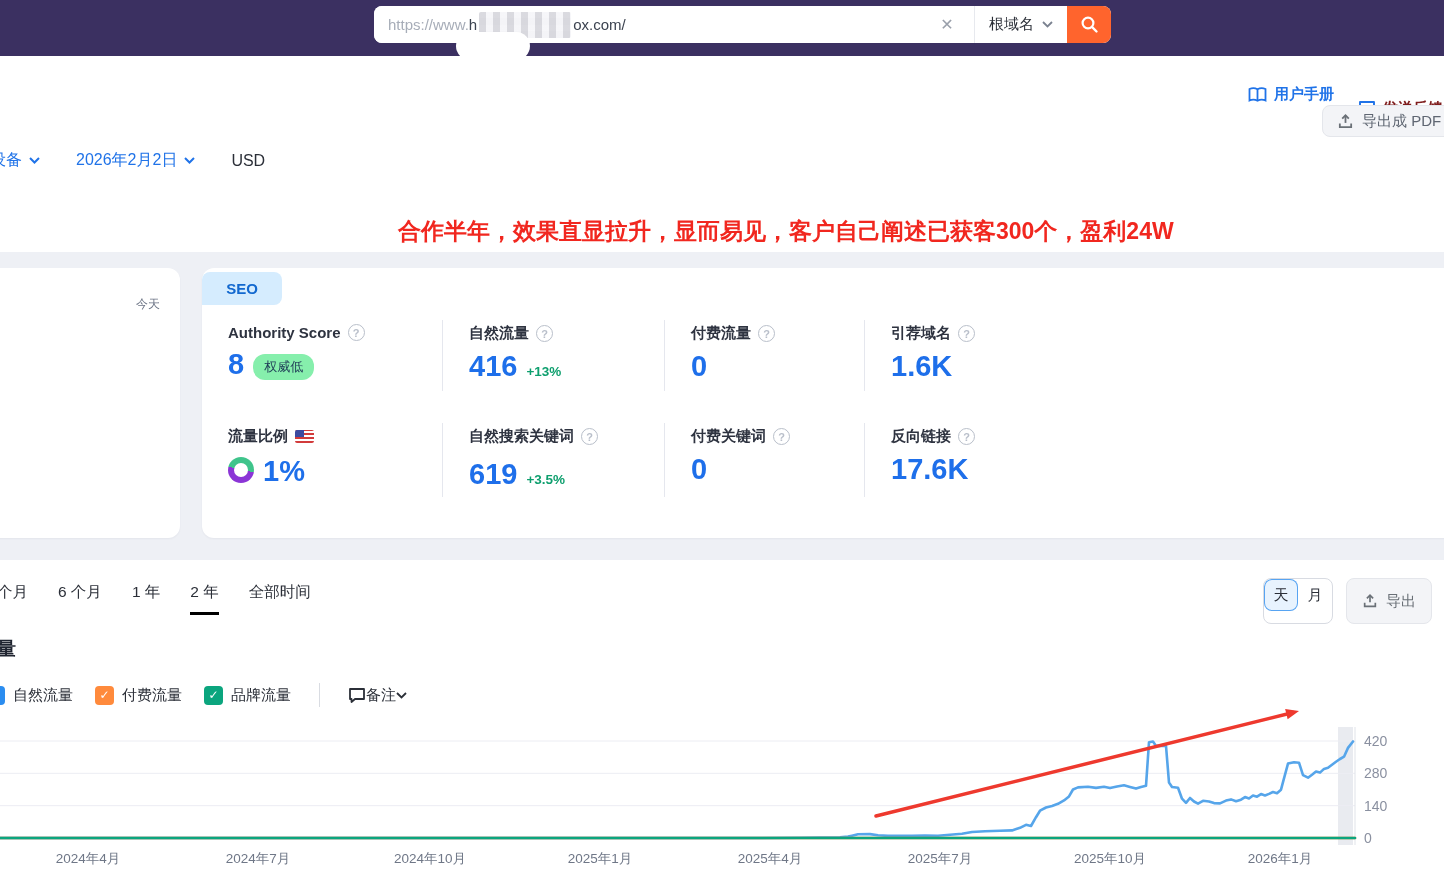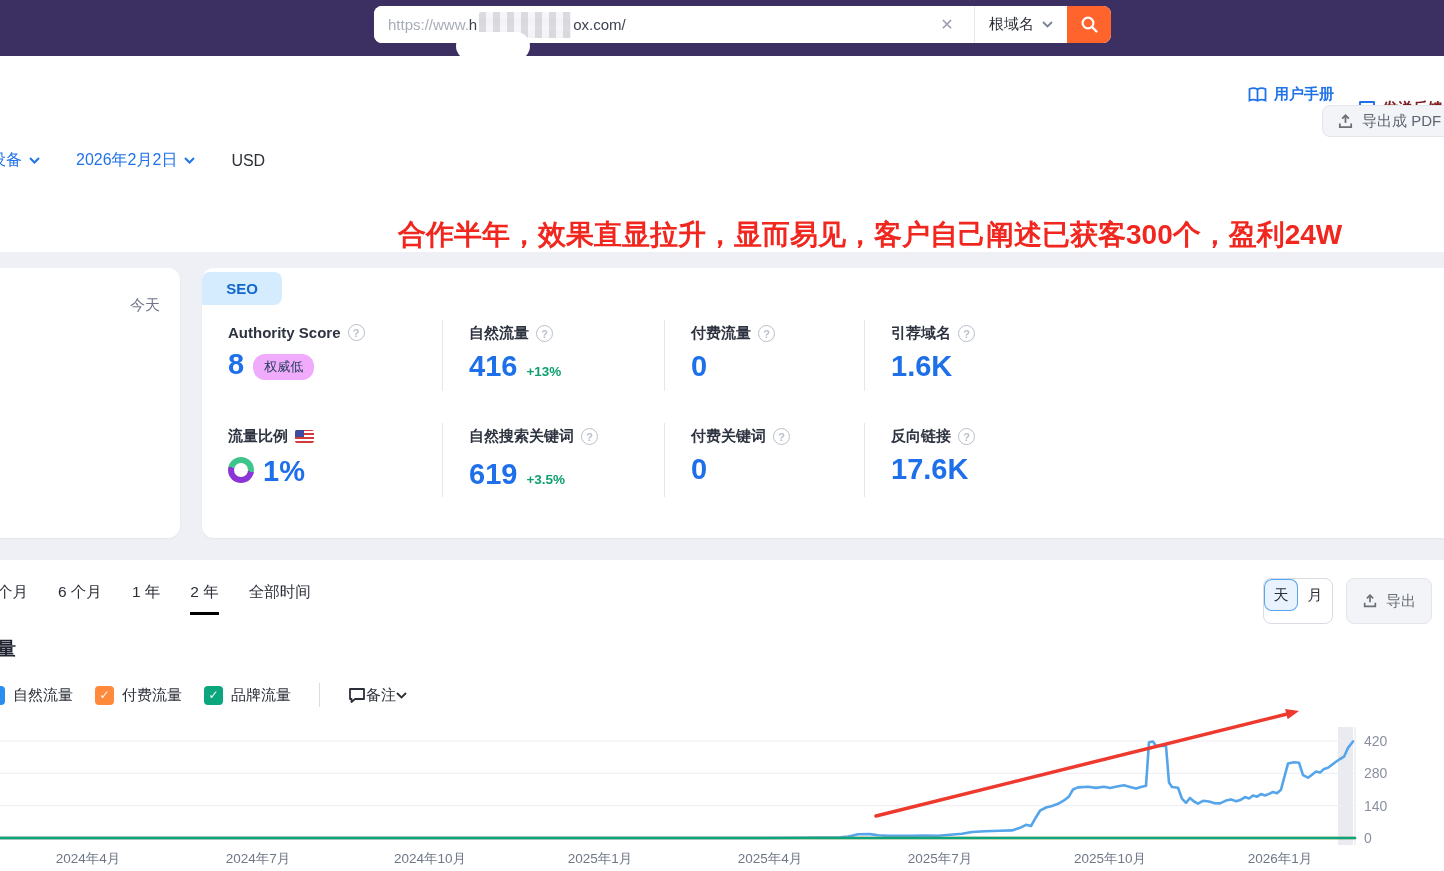--- a/index.html
+++ b/index.html
@@ -28,39 +28,39 @@
   .toplinks { position:absolute; top:71px; left:1248px; display:flex; gap:24px; z-index:5; white-space:nowrap; }
   .toplink { display:flex; align-items:center; gap:7px; font-size:15px; font-weight:700; cursor:pointer; }
   .pdfbtn { position:absolute; top:105px; left:1322px; height:32px; display:flex; align-items:center; gap:8px; background:#f3f4f7; border:1px solid #e4e6eb; border-radius:8px; padding:0 14px; font-size:15px; color:#5f6672; cursor:pointer; white-space:nowrap; z-index:5; }
 
   
   .filters { position:absolute; top:150px; left:0; display:flex; align-items:center; gap:36px; margin-left:-10px; z-index:5; }
   .filter { display:flex; align-items:center; gap:7px; font-size:16px; cursor:pointer; }
   .filter.plain { cursor:default; color:#2b2f38; }
 
   
-  .red-note { position:absolute; left:398px; top:216px; font-size:28px; font-weight:700; white-space:nowrap; z-index:5; }
+  .red-note { position:absolute; left:398px; top:216px; font-size:23px; font-weight:700; white-space:nowrap; z-index:5; }
 
   
   .graywrap { position:absolute; left:0; top:252px; width:1444px; height:308px; background:#eef0f5; }
   .card { position:absolute; background:#fff; border-radius:12px; box-shadow:0 1px 2px rgba(30,40,70,.05); }
   .side-card { left:-30px; top:16px; width:210px; height:270px; }
-  .today { position:absolute; right:20px; top:28px; font-size:15px; color:#6e7687; }
+  .today { position:absolute; right:20px; top:28px; font-size:12px; color:#6e7687; }
   .main-card { left:202px; top:16px; width:1270px; height:270px; }
   .seo-tab { position:absolute; left:0; top:4px; width:80px; height:33px; background:#d5ecfe; border-radius:8px 8px 8px 0; display:flex; align-items:center; justify-content:center; font-size:15px; font-weight:700; color:#1268cf; cursor:pointer; }
 
   .metric-grid { position:absolute; left:0; top:52px; width:1240px; display:grid; grid-template-columns:240px 222px 200px auto; row-gap:32px; }
   .mcell { padding:4px 0 8px 26px; }
   .mcell + .mcell { border-left:1px solid #e5e7ee; }
   .mcell.nb { border-left:none; }
   .mlabel-row { display:flex; align-items:center; gap:7px; font-size:15px; font-weight:600; color:#2e3340; }
   .info-i { width:17px; height:17px; border-radius:50%; border:1.5px solid #b9bfca; color:#b9bfca; font-size:11px; font-weight:700; display:inline-flex; align-items:center; justify-content:center; }
   .mvalue-row { margin-top:9px; display:flex; align-items:baseline; gap:9px; }
   .mvalue { font-size:29px; font-weight:700; line-height:1; }
-  .badge { font-size:13px; color:#1e3a56; background:#f0abfc; border-radius:12px; padding:4px 11px; font-weight:400; position:relative; top:-3px; }
+  .badge { font-size:13px; color:#1e3a56; background:#86efac; border-radius:12px; padding:4px 11px; font-weight:400; position:relative; top:-3px; }
   .mchange { font-size:13.5px; font-weight:700; }
   .flag { width:19px; height:13px; border-radius:2px; overflow:hidden; position:relative; display:inline-block;
     background:repeating-linear-gradient(0deg,#d23b3b 0 2px,#ffffff 2px 4px); }
   .flag::after { content:""; position:absolute; left:0; top:0; width:9px; height:7px; background:#3c4aa0; }
   .donut { width:26px; height:26px; border-radius:50%; position:relative; top:2px;
     background:conic-gradient(#3fc48b 0 100deg, #8b35d6 100deg 285deg, #3fc48b 285deg 360deg); }
   .donut::after { content:""; position:absolute; inset:6px; background:#fff; border-radius:50%; }
 
   
   .lower { position:absolute; left:0; top:560px; width:1444px; height:311px; background:#fff; }

